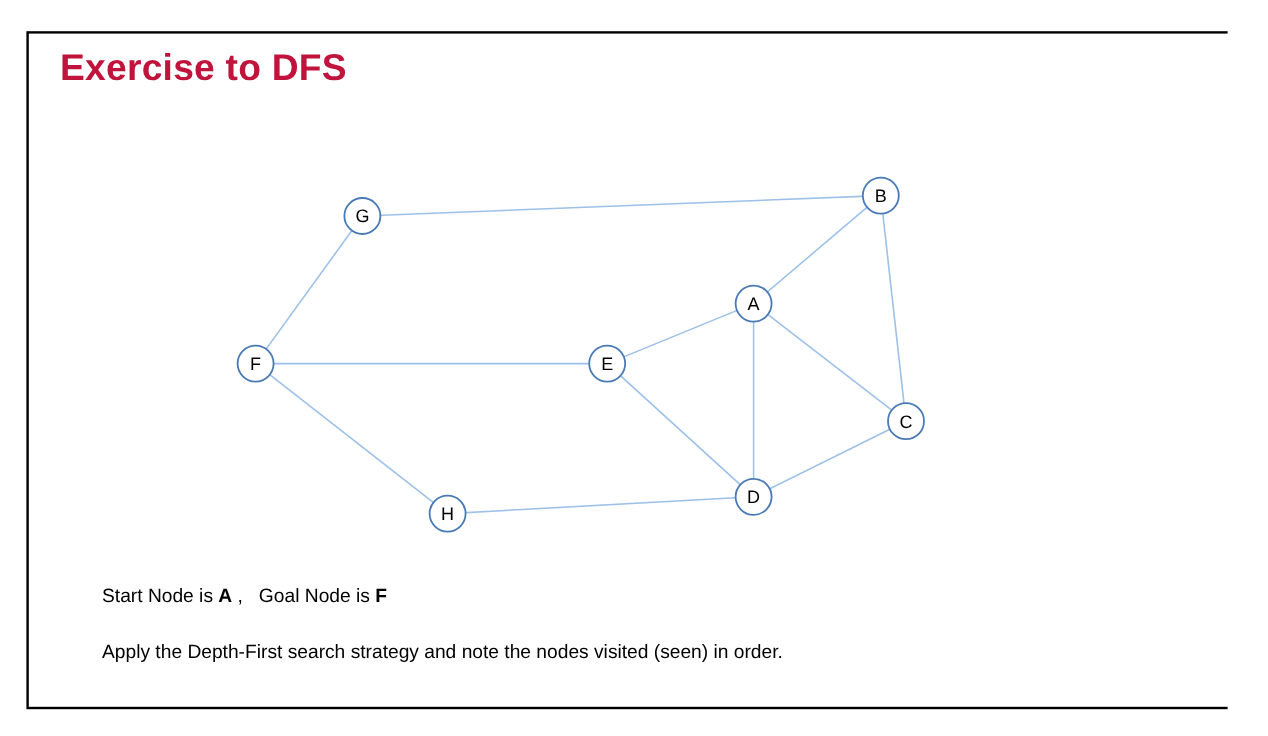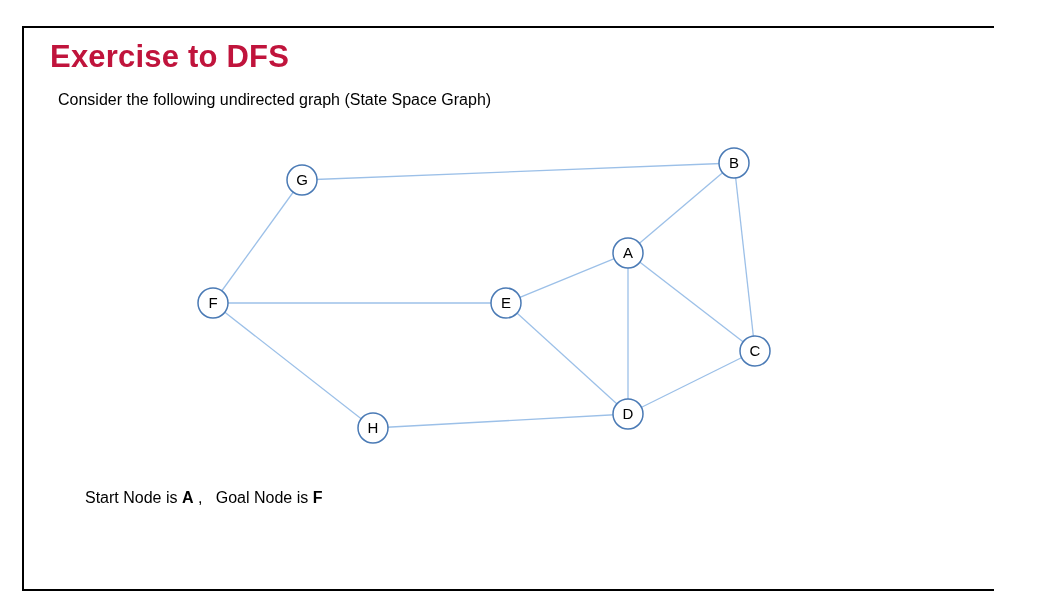--- a/index.html
+++ b/index.html
@@ -7,20 +7,21 @@
     padding: 0;
     background: #ffffff;
     font-family: "Liberation Sans", sans-serif;
   }
   .canvas {
     position: relative;
     width: 994px;
     height: 613px;
     background: var(--background, #ffffff);
     overflow: hidden;
+    padding-left: 29px;
   }
   .frame {
     position: absolute;
     left: 22px;
     top: 26px;
     width: 1010px;
     height: 565px;
     box-sizing: border-box;
     border: 2px solid var(--frame-black, #000000);
     background: transparent;
@@ -72,21 +73,20 @@
   }
 </style>
 </head>
 <body>
 
 <div class="canvas">
   <div class="frame"></div>
 
   <h1 class="title">Exercise to DFS</h1>
 
-  <p class="subtitle">Consider the following undirected graph (State Space Graph)</p>
 
   <svg id="graph-svg" width="1057" height="613" viewBox="0 0 1057 613">
       <line x1="628" y1="253" x2="734" y2="163" stroke="#9CC0E8" stroke-width="1.3"></line>
       <line x1="628" y1="253" x2="755" y2="351" stroke="#9CC0E8" stroke-width="1.3"></line>
       <line x1="628" y1="253" x2="628" y2="414" stroke="#9CC0E8" stroke-width="1.3"></line>
       <line x1="628" y1="253" x2="506" y2="303" stroke="#9CC0E8" stroke-width="1.3"></line>
       <line x1="734" y1="163" x2="755" y2="351" stroke="#9CC0E8" stroke-width="1.3"></line>
       <line x1="734" y1="163" x2="302" y2="180" stroke="#9CC0E8" stroke-width="1.3"></line>
       <line x1="755" y1="351" x2="628" y2="414" stroke="#9CC0E8" stroke-width="1.3"></line>
       <line x1="628" y1="414" x2="506" y2="303" stroke="#9CC0E8" stroke-width="1.3"></line>
@@ -123,13 +123,14 @@
         <text x="302" y="180" text-anchor="middle" dy="0.36em" font-size="15" fill="#000000" class="node-label-text">G</text>
       </g>
       <g>
         <circle cx="373" cy="428" r="15" fill="#FFFFFF" stroke="#4A7AB5" stroke-width="1.5"></circle>
         <text x="373" y="428" text-anchor="middle" dy="0.36em" font-size="15" fill="#000000" class="node-label-text">H</text>
       </g>
     </svg>
 
   <p class="start-goal"><span>Start Node is </span><b>A</b><span> ,   Goal Node is </span><b>F</b></p>
 
+  <p class="instruction">Apply the Depth-First search strategy and note the nodes visited (seen) in order.</p>
 </div>
 
 </body></html>

